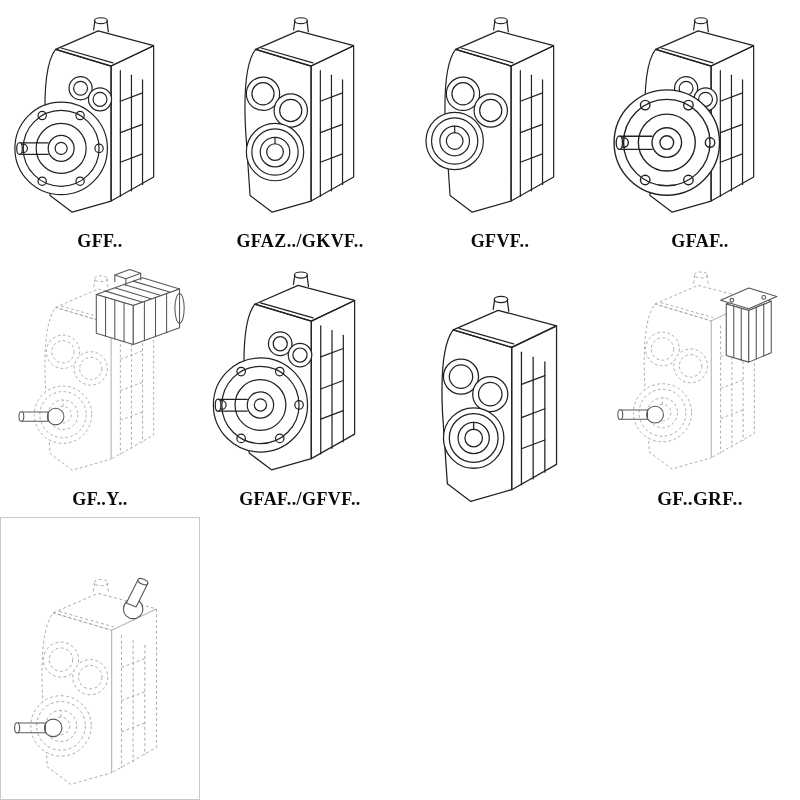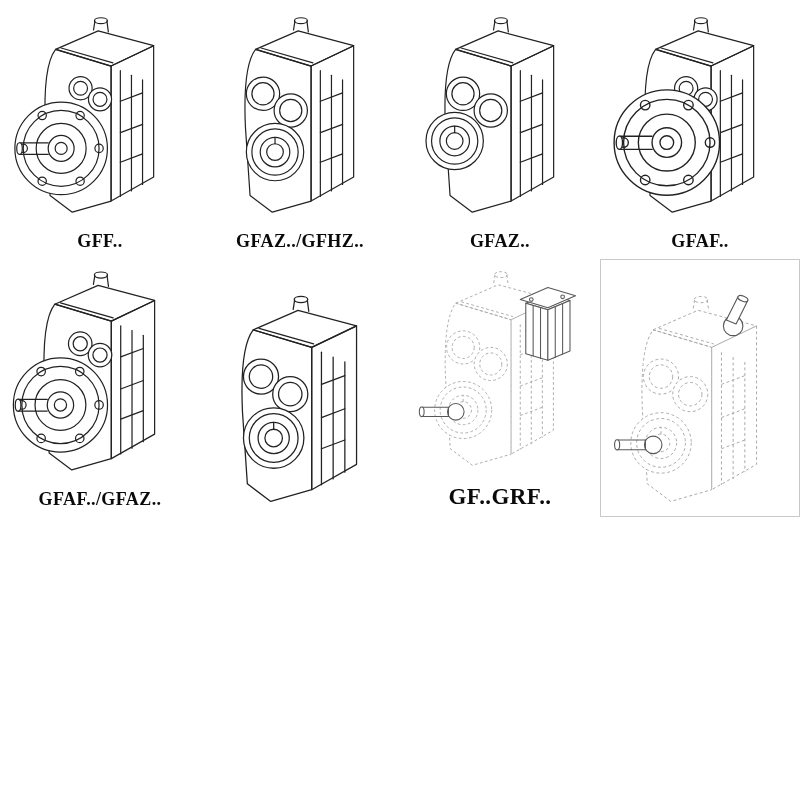--- a/index.html
+++ b/index.html
@@ -33,21 +33,21 @@
   .row3 svg.drawing { width: 196px; height: 234px; }
   figcaption.label {
     font-weight: 700;
     font-size: 18px;
     color: #0a0a0a;
     letter-spacing: 0.4px;
     line-height: 1;
     padding: 5px 0 9px 0;
     white-space: nowrap;
   }
-  figcaption.label.label-xl { font-size: 23px; }
+  figcaption.label.label-xl { font-size: 19px; }
   
   .s, .d, .f { fill: none; stroke-linejoin: round; }
   .s { stroke: #222222; stroke-width: 1.3px; stroke-linecap: round; }
   .d { stroke: #a8a8a8; stroke-width: 1px; stroke-dasharray: 3 2.6; stroke-linecap: butt; }
   .f { stroke: #585858; stroke-width: 1.15px; stroke-linecap: round; }
 </style>
 </head>
 <body>
 
 <svg width="0" height="0" style="position:absolute" aria-hidden="true">
@@ -203,52 +203,62 @@
     </svg>
     <figcaption class="label">GFF..</figcaption>
   </figure>
 
   <figure class="cell">
     <svg class="drawing" viewBox="0 0 200 240">
       <use href="#g-housing" class="s"></use>
       <use href="#g-twin" class="s"></use>
       <use href="#g-bore" class="s"></use>
     </svg>
-    <figcaption class="label">GFAZ../GFHZ..</figcaption>
+    <figcaption class="label">GFAZ../GKVF..</figcaption>
   </figure>
 
   <figure class="cell">
     <svg class="drawing" viewBox="0 0 200 240">
       <use href="#g-housing" class="s"></use>
       <use href="#g-twin" class="s"></use>
       <use href="#g-bore" class="s" transform="translate(-22,-12)"></use>
     </svg>
-    <figcaption class="label">GFAZ..</figcaption>
+    <figcaption class="label">GFVF..</figcaption>
   </figure>
 
   <figure class="cell">
     <svg class="drawing" viewBox="0 0 200 240">
       <use href="#g-housing" class="s"></use>
       <use href="#g-twin-small" class="s" transform="translate(6,0)"></use>
       <use href="#g-flange" class="s" transform="translate(-2,-28) scale(1.14)"></use>
     </svg>
     <figcaption class="label">GFAF..</figcaption>
   </figure>
 
 
 
 
+  <figure class="cell">
+    <svg class="drawing" viewBox="0 0 200 240">
+      <use href="#g-housing" class="d"></use>
+      <use href="#g-twin" class="d"></use>
+      <use href="#g-bore" class="d" transform="translate(-13,5)"></use>
+      <use href="#g-shaft-small" class="f"></use>
+      <use href="#g-motor" class="f"></use>
+    </svg>
+    <figcaption class="label">GF..Y..</figcaption>
+  </figure>
 
   <figure class="cell row3">
     <svg class="drawing" viewBox="0 0 200 240">
       <use href="#g-housing" class="s"></use>
       <use href="#g-twin-small" class="s"></use>
       <use href="#g-flange" class="s"></use>
     </svg>
-    <figcaption class="label">GFAF../GFAZ..</figcaption>
+    <figcaption class="label">GFAF../GFVF..</figcaption>
   </figure>
 
   <figure class="cell row3">
     <svg class="drawing" viewBox="0 0 200 240">
       <use href="#g-housing" class="s"></use>
       <use href="#g-twin" class="s"></use>
       <use href="#g-bore" class="s"></use>
     </svg>
   </figure>
 

